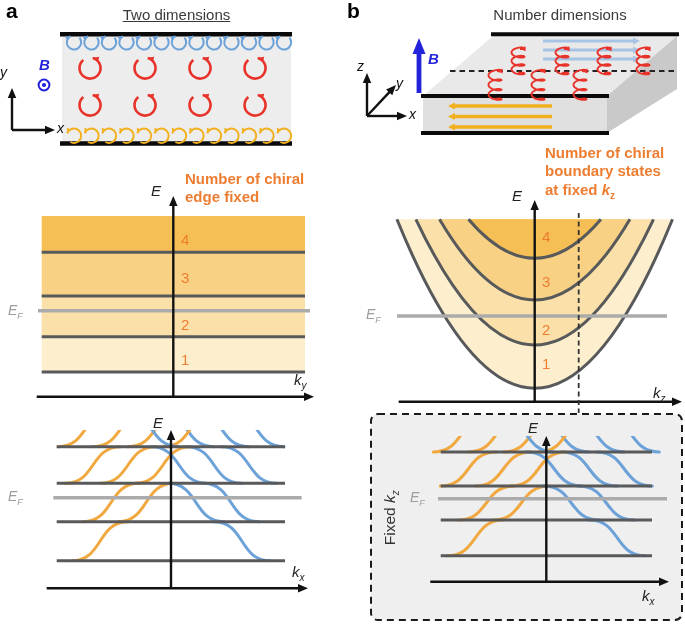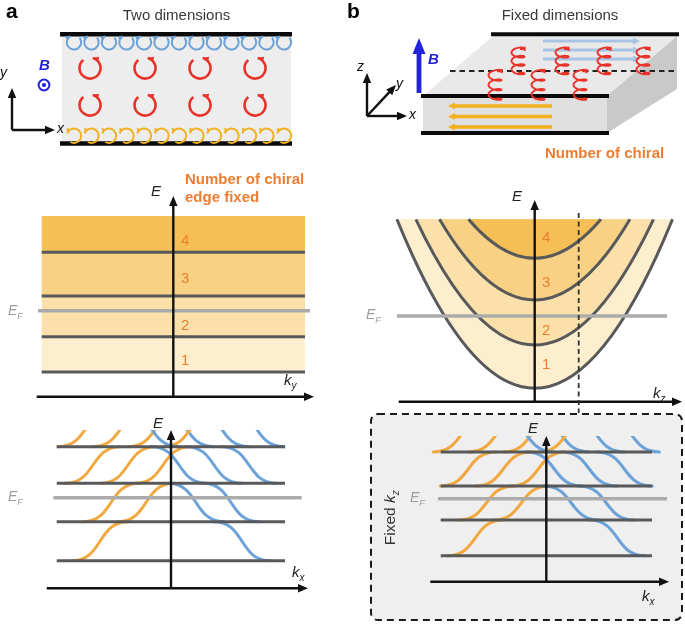--- a/index.html
+++ b/index.html
@@ -252,50 +252,52 @@
         <line x1="546.3" y1="581.7" x2="546.3" y2="444" stroke="#111111" stroke-width="2.4"></line>
         <polygon points="546.3,436 550.55,446 542.05,446" fill="#111111"></polygon>
         <line x1="430.3" y1="581.7" x2="661" y2="581.7" stroke="#111111" stroke-width="2.4"></line>
         <polygon points="669,581.7 659,585.95 659,577.45" fill="#111111"></polygon>
       </g>
   </svg>
 
   <div class="lbl panel-letter" style="left:6px;top:0px;">a</div>
   <div class="lbl panel-letter" style="left:347px;top:0px;">b</div>
 
-  <div class="lbl title" style="left:109px;top:7px;width:135px;">Two dimensions</div>
-  <div class="lbl title" style="left:490px;top:7px;width:140px;">Fixed dimensions</div>
+  <div class="lbl title" style="left:109px;top:7px;width:135px;text-decoration:underline;">Two dimensions</div>
+  <div class="lbl title" style="left:490px;top:7px;width:140px;">Number dimensions</div>
 
   <div class="lbl axis-lab" style="left:0px;top:65px;">y</div>
   <div class="lbl axis-lab" style="left:57px;top:121px;">x</div>
   <div class="lbl bfield" style="left: 39px; top: 57px; color: rgb(35, 35, 220);" id="aB">B</div>
 
   <div class="lbl orange-note" id="noteA" style="left: 185px; top: 170px; color: rgb(237, 125, 49);">
     <div>Number of chiral</div>
     <div>edge fixed</div>
   </div>
   <div class="lbl math" style="left:151px;top:183px;"><i>E</i></div>
-  <div class="lbl math" style="left:284px;top:372px;"><i>k</i><sub>y</sub></div>
+  <div class="lbl math" style="left:294px;top:372px;"><i>k</i><sub>y</sub></div>
   <div class="lbl ef" style="left:8px;top:303px;"><i>E</i><sub>F</sub></div>
   <div class="lbl count cntA" style="left: 181px; top: 232px; color: rgb(237, 125, 49);">4</div>
   <div class="lbl count cntA" style="left: 181px; top: 270px; color: rgb(237, 125, 49);">3</div>
   <div class="lbl count cntA" style="left: 181px; top: 317px; color: rgb(237, 125, 49);">2</div>
   <div class="lbl count cntA" style="left: 181px; top: 352px; color: rgb(237, 125, 49);">1</div>
 
   <div class="lbl math" style="left:153px;top:415px;"><i>E</i></div>
   <div class="lbl math" style="left:292px;top:564px;"><i>k</i><sub>x</sub></div>
   <div class="lbl ef" style="left:8px;top:489px;"><i>E</i><sub>F</sub></div>
 
   <div class="lbl axis-lab" style="left:357px;top:59px;">z</div>
   <div class="lbl axis-lab" style="left:396px;top:76px;">y</div>
   <div class="lbl axis-lab" style="left:409px;top:107px;">x</div>
   <div class="lbl bfield" style="left: 428px; top: 51px; color: rgb(35, 35, 220);" id="bB">B</div>
 
   <div class="lbl orange-note" id="noteB" style="left: 545px; top: 144px; color: rgb(237, 125, 49);">
     <div>Number of chiral</div>
+    <div>boundary states</div>
+    <div><span>at fixed </span><i>k</i><sub style="font-size:10px">z</sub></div>
   </div>
   <div class="lbl math" style="left:512px;top:188px;"><i>E</i></div>
   <div class="lbl math" style="left:653px;top:373px;margin-top:12px;"><i>k</i><sub>z</sub></div>
   <div class="lbl ef" style="left:366px;top:307px;"><i>E</i><sub>F</sub></div>
   <div class="lbl count cntB" style="left: 542px; top: 229px; color: rgb(237, 125, 49);">4</div>
   <div class="lbl count cntB" style="left: 542px; top: 274px; color: rgb(237, 125, 49);">3</div>
   <div class="lbl count cntB" style="left: 542px; top: 322px; color: rgb(237, 125, 49);">2</div>
   <div class="lbl count cntB" style="left: 542px; top: 356px; color: rgb(237, 125, 49);">1</div>
 
   <div class="lbl boxlab" style="left:312px;top:508px;width:160px;text-align:center;transform:rotate(-90deg);"><span>Fixed </span><i>k</i><sub style="font-size:10px;font-style:italic;">z</sub></div>

